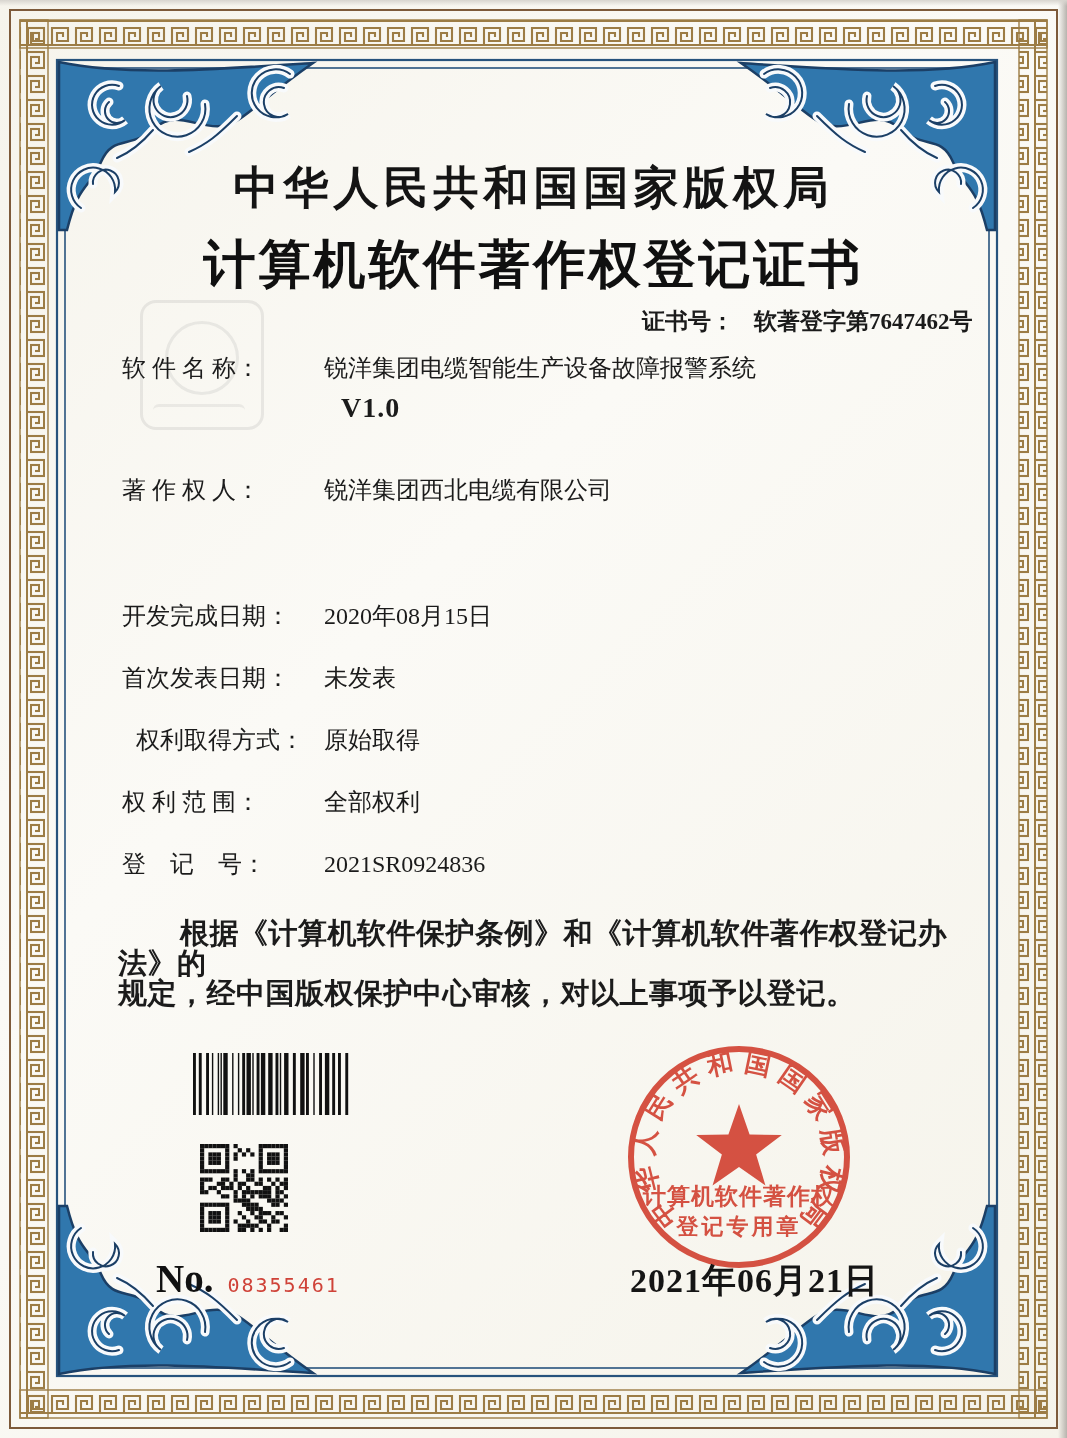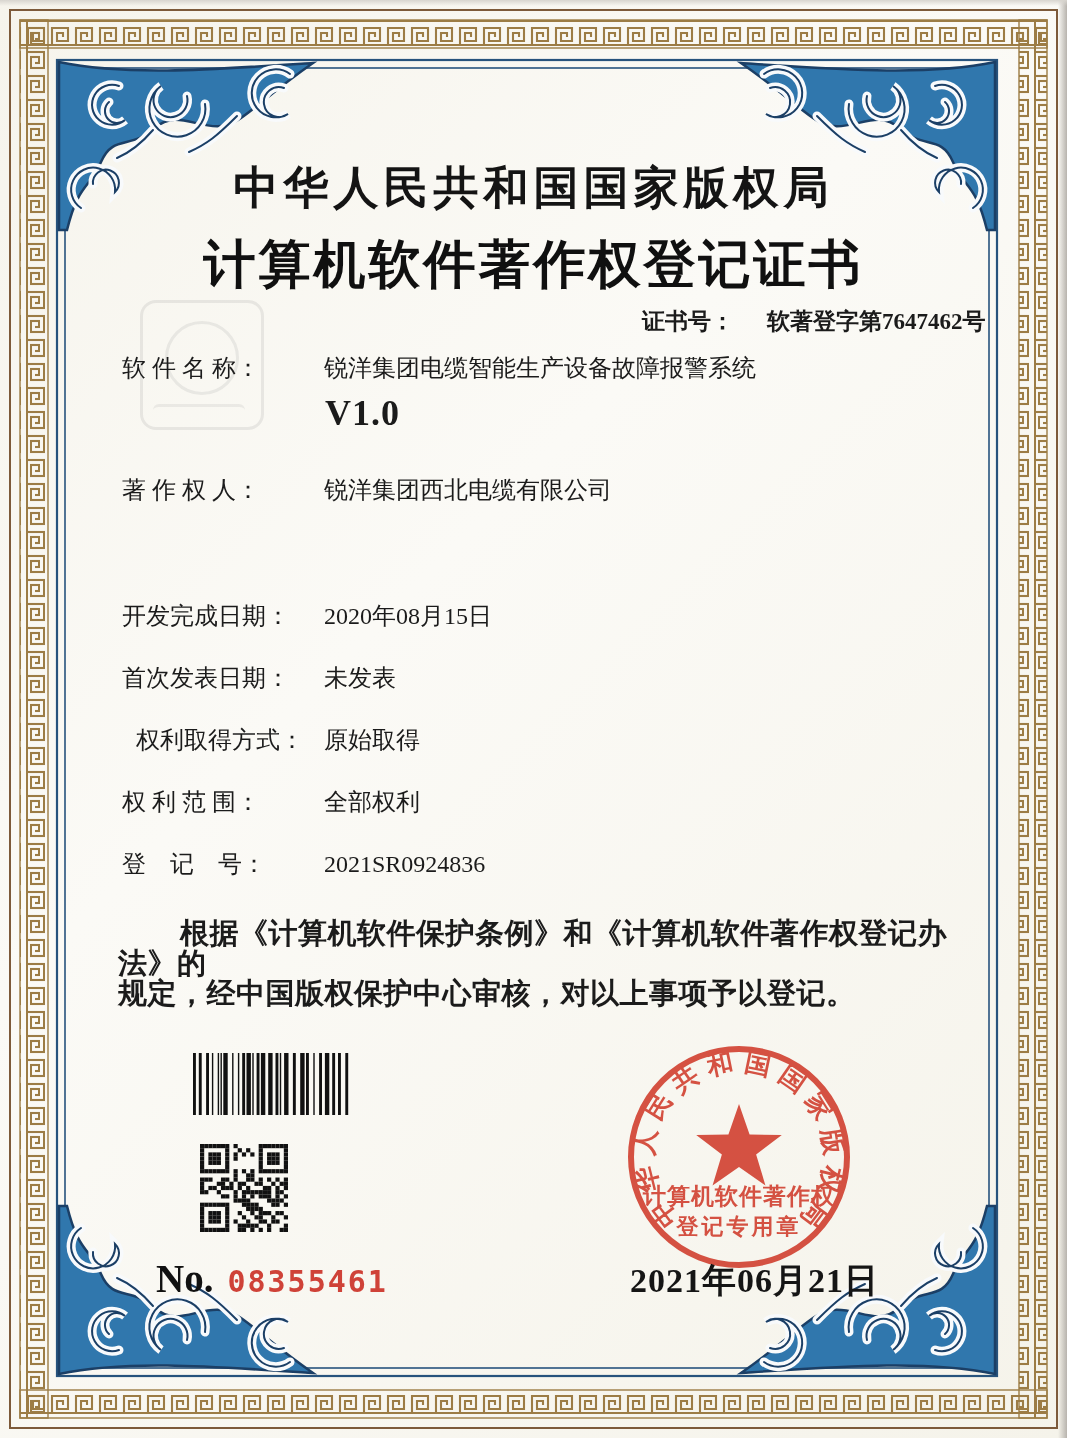--- a/index.html
+++ b/index.html
@@ -15,31 +15,31 @@
     background:linear-gradient(to bottom,#d8d5cf,rgba(216,213,207,0));}
   .title{
     left:0;top:158px;width:100%;text-align:center;
     font-size:45px;font-weight:900;letter-spacing:5px;color:#141414;
   }
   .subtitle{
     left:0;top:230px;width:100%;text-align:center;
     font-size:52px;font-weight:900;letter-spacing:3px;color:#101010;
   }
   .certno{
-    left:642px;top:306px;display:flex;gap:33px;align-items:baseline;
+    left:642px;top:306px;display:flex;gap:20px;align-items:baseline;
     font-size:23px;font-weight:bold;white-space:nowrap;
   }
   .fieldrow{white-space:nowrap;font-weight:normal;font-size:24px;}
   .fieldrow .lab{display:inline-block;width:196px;}
-  .val2{left:325px;font-weight:bold;font-size:36px;letter-spacing:1px;}
+  .val2{left:341px;font-weight:bold;font-size:28px;letter-spacing:1px;}
   .para{left:118px;width:846px;font-size:29px;font-weight:bold;line-height:1.05;letter-spacing:.5px;}
   .indent{text-indent:62px;}
   .serialline{left:156px;top:1256px;display:flex;align-items:baseline;gap:14px;}
   .serial-no{font-size:39px;font-weight:bold;color:#111;}
-  .serial-num{font-family:"DejaVu Sans Mono",monospace;font-size:30px;font-weight:bold;
+  .serial-num{font-family:"DejaVu Sans Mono",monospace;font-size:20px;font-weight:normal;
     color:#cf4238;letter-spacing:2px;}
   .issuedate{left:630px;top:1258px;font-size:34px;font-weight:900;letter-spacing:1px;color:#151515;}
   .watermark{
     left:140px;top:300px;width:118px;height:124px;border:3px solid rgba(145,145,145,.32);
     border-radius:16px;opacity:.55;
   }
   .watermark .wmc{
     position:absolute;left:22px;top:18px;width:68px;height:68px;border-radius:50%;
     border:3px solid rgba(150,150,150,.30);
   }

